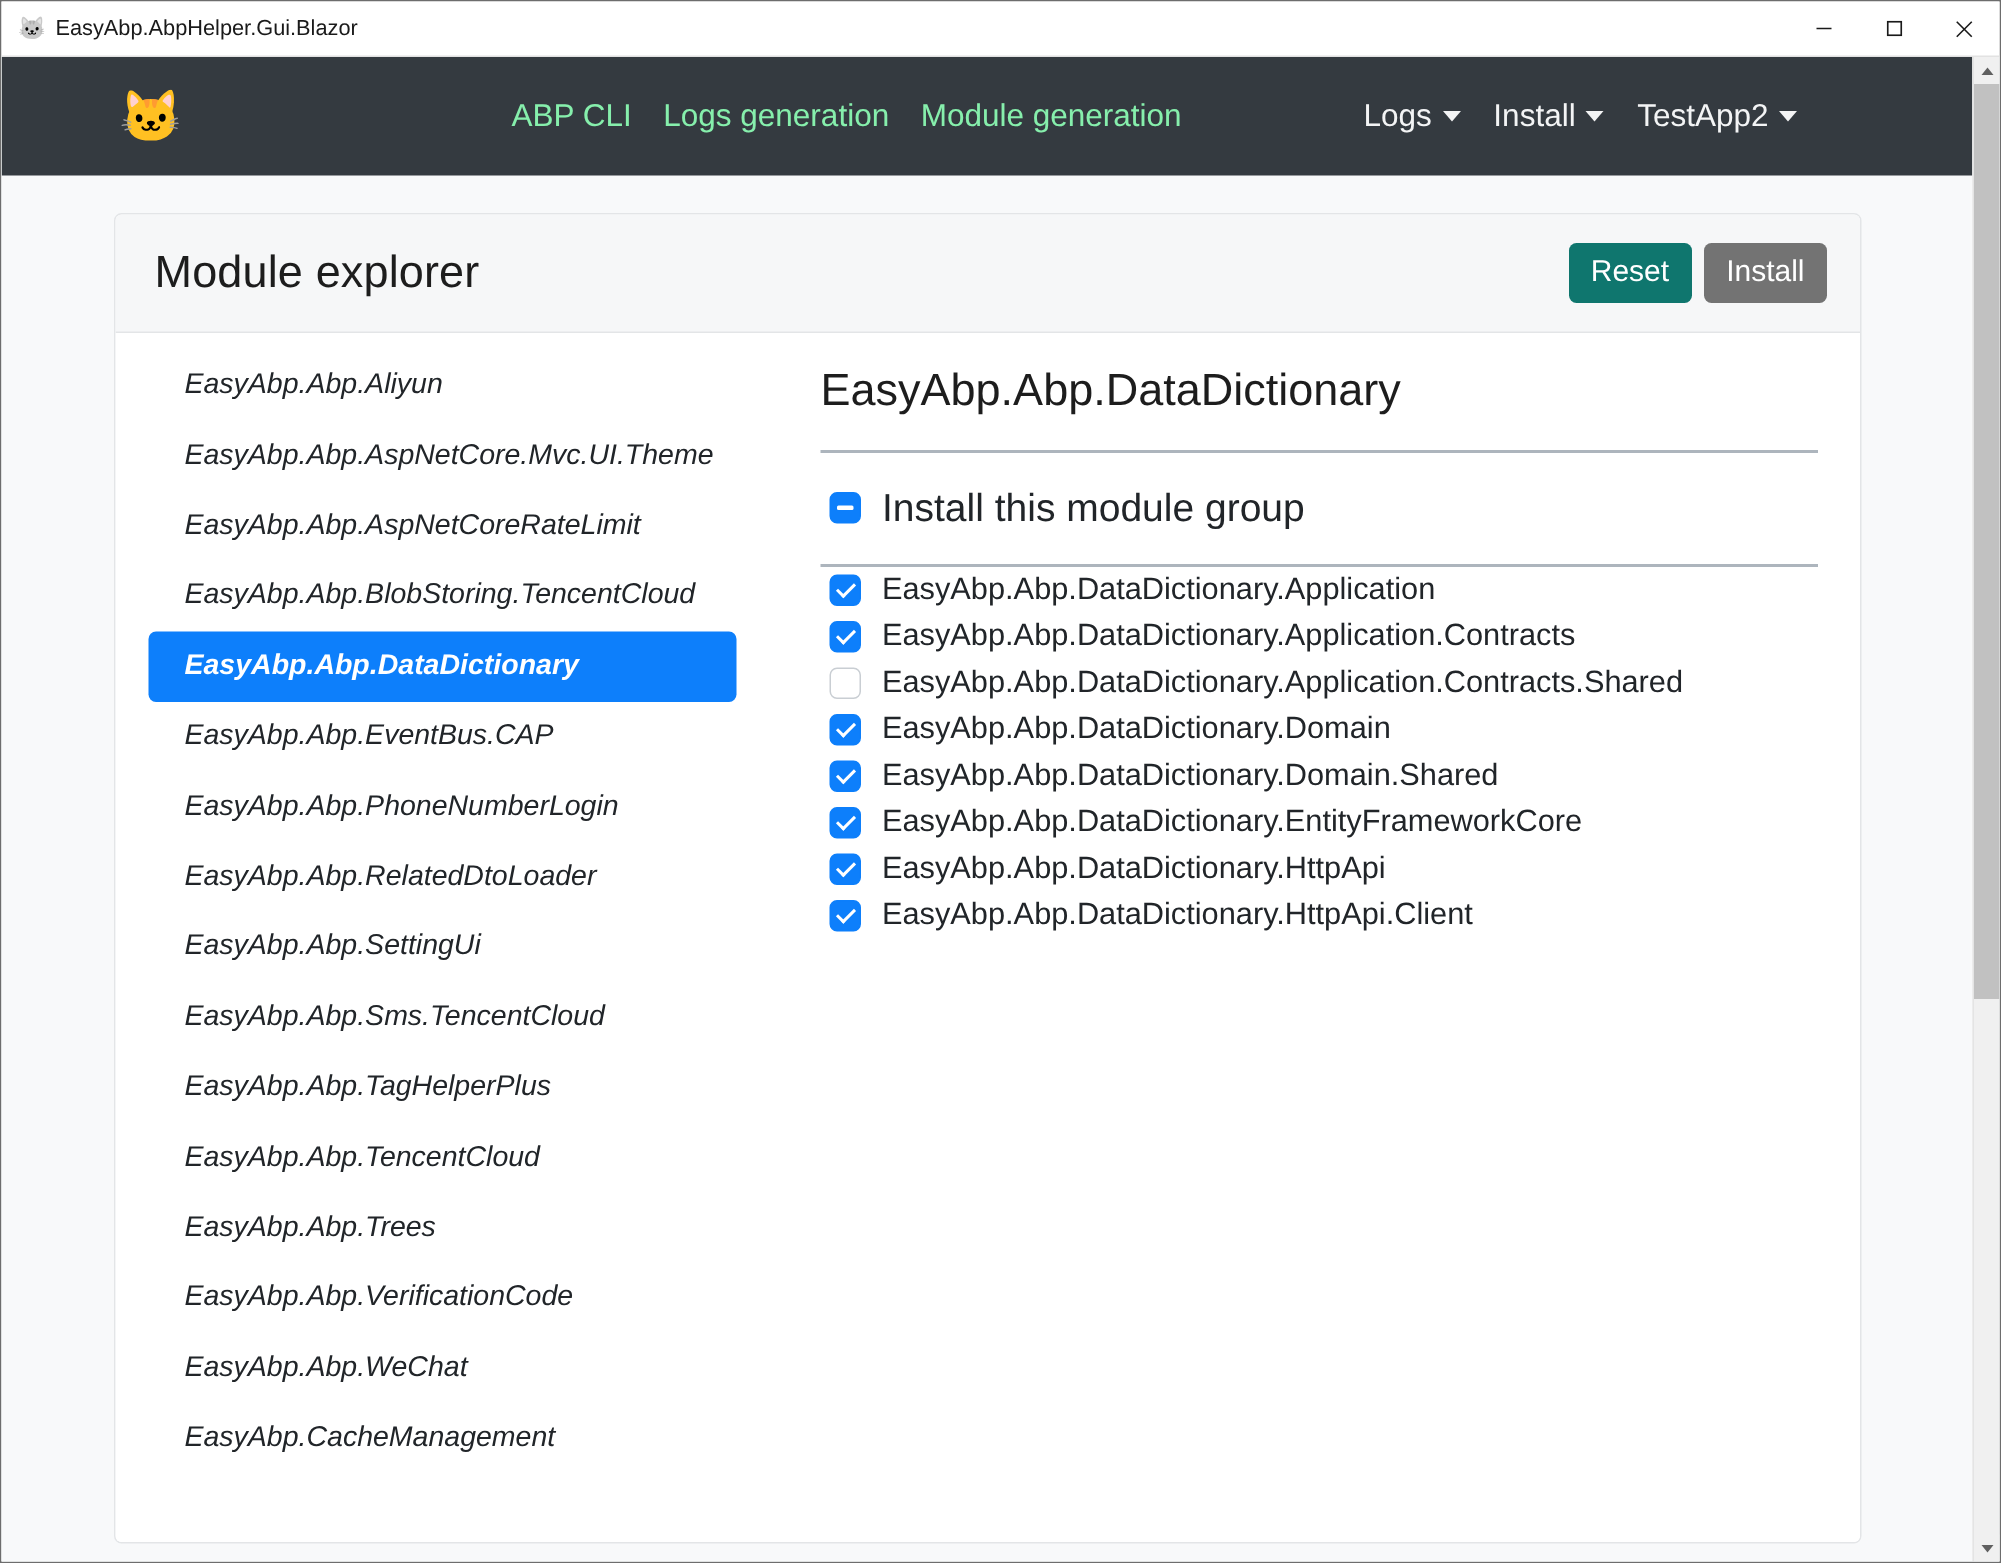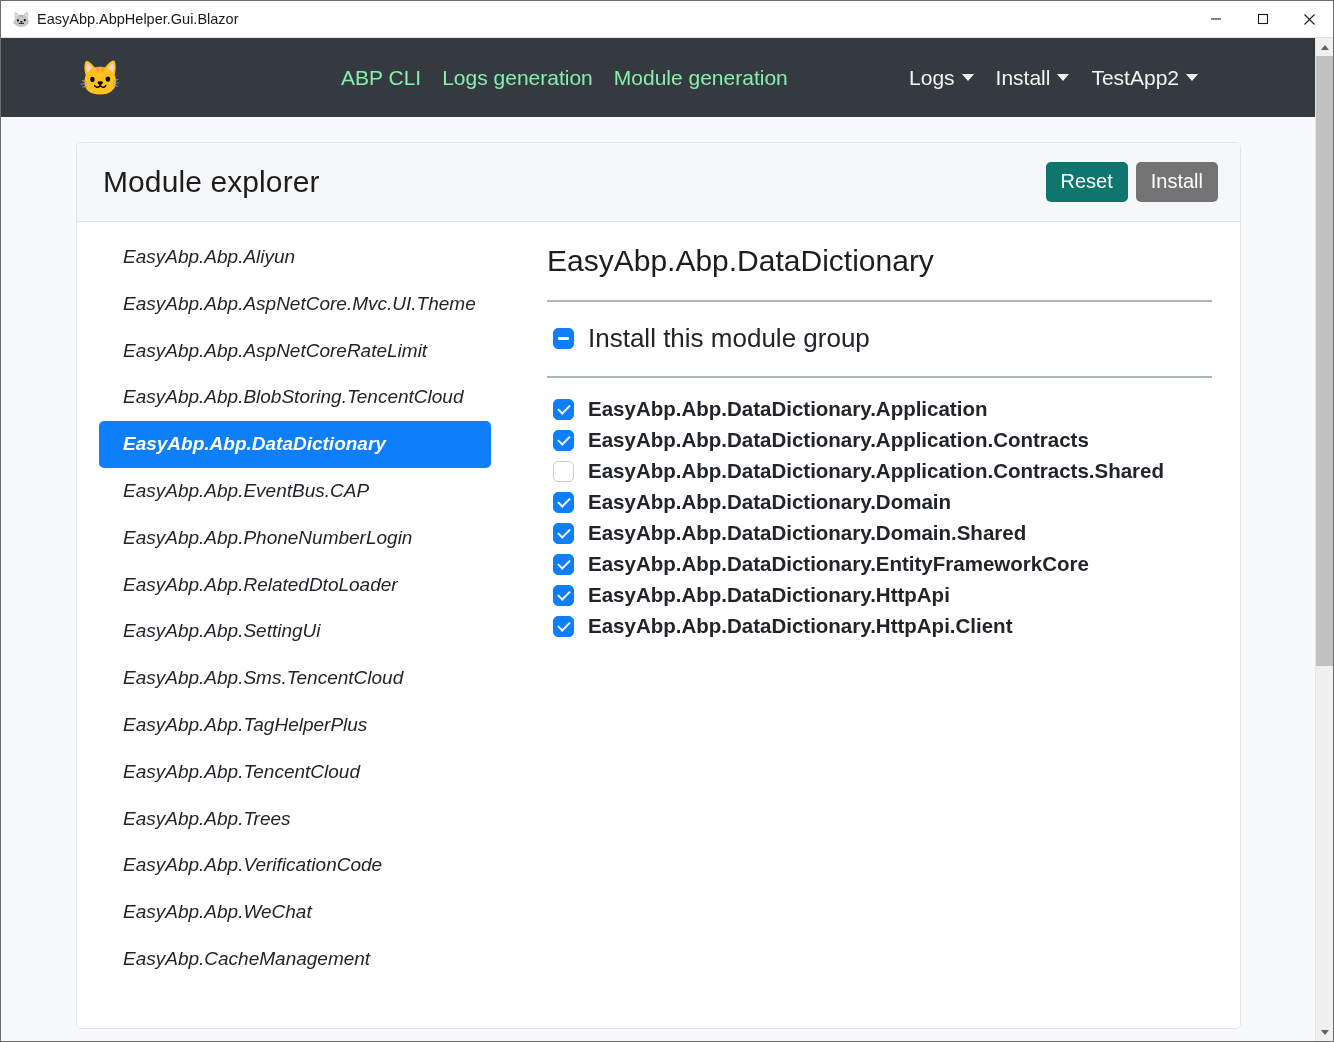--- a/index.html
+++ b/index.html
@@ -173,21 +173,21 @@
     height: 2px; background: #adb5bd; border: none;
     margin: 0;
   }
   .group-row {
     display: flex; align-items: center; gap: 14px;
     padding: 21px 0 22px 6px;
   }
   .group-label {
     font-size: 26px; color: #212529;
   }
-  .mod-list { padding-top: 16px; font-weight: bold; }
+  .mod-list { padding-top: 0; }
   .mod-row {
     display: flex; align-items: center; gap: 14px;
     padding: 3px 0 4px 6px;
   }
   .mod-label { font-size: 20.5px; color: #212529; }
 
   
   .cb {
     width: 21px; height: 21px; flex: 0 0 21px;
     border-radius: 5px;

